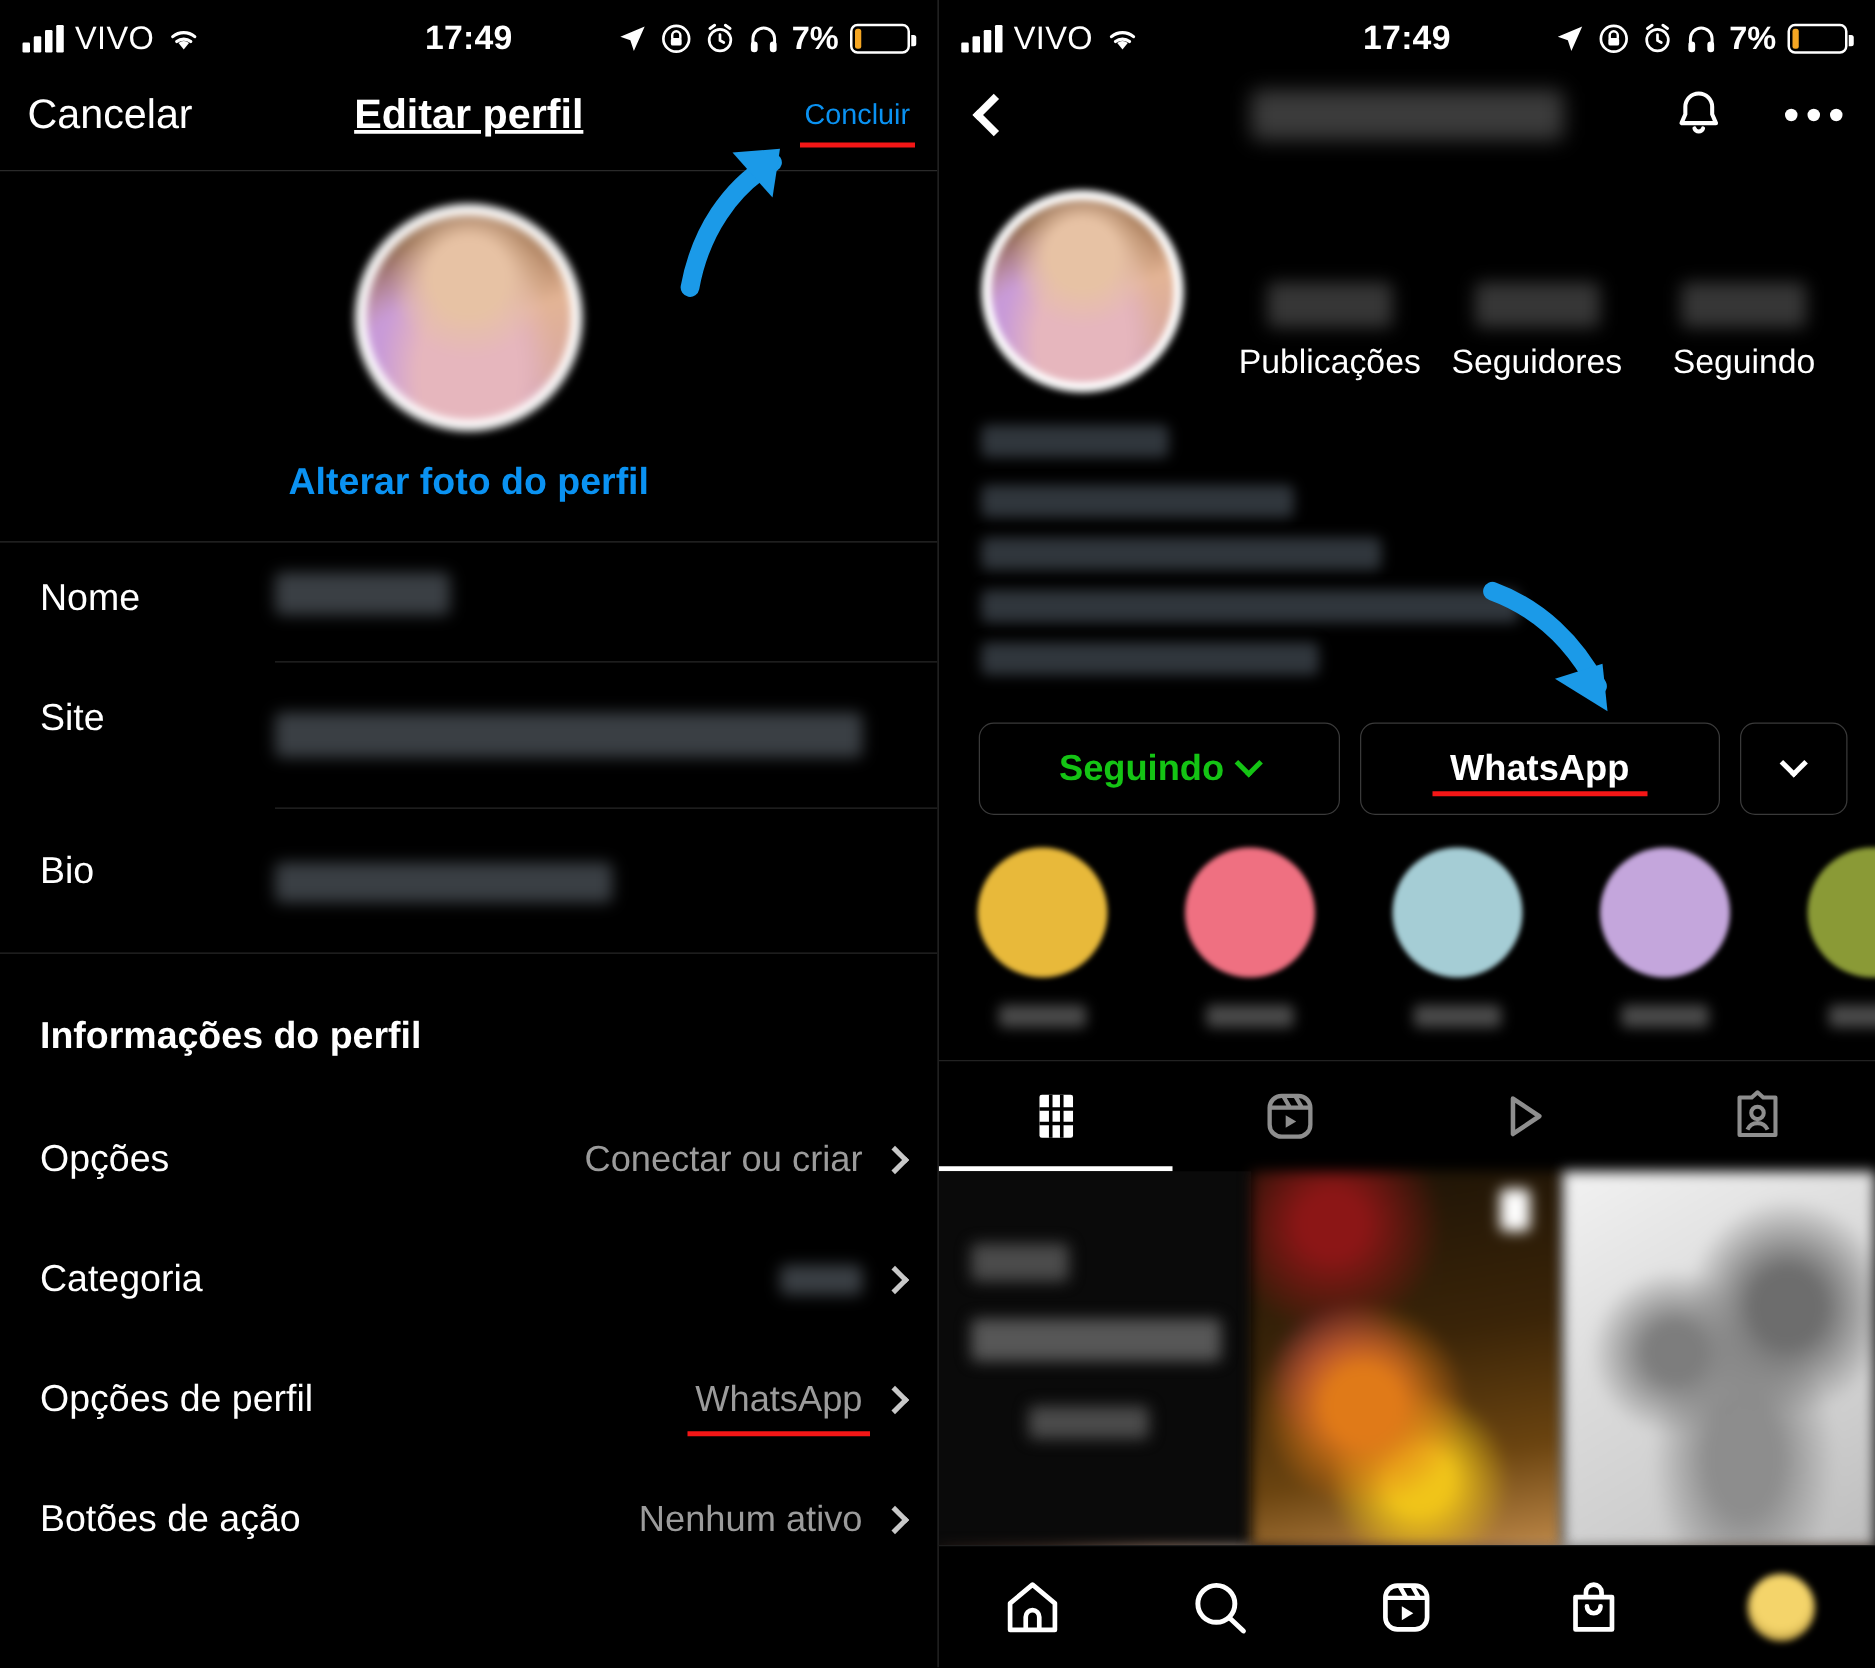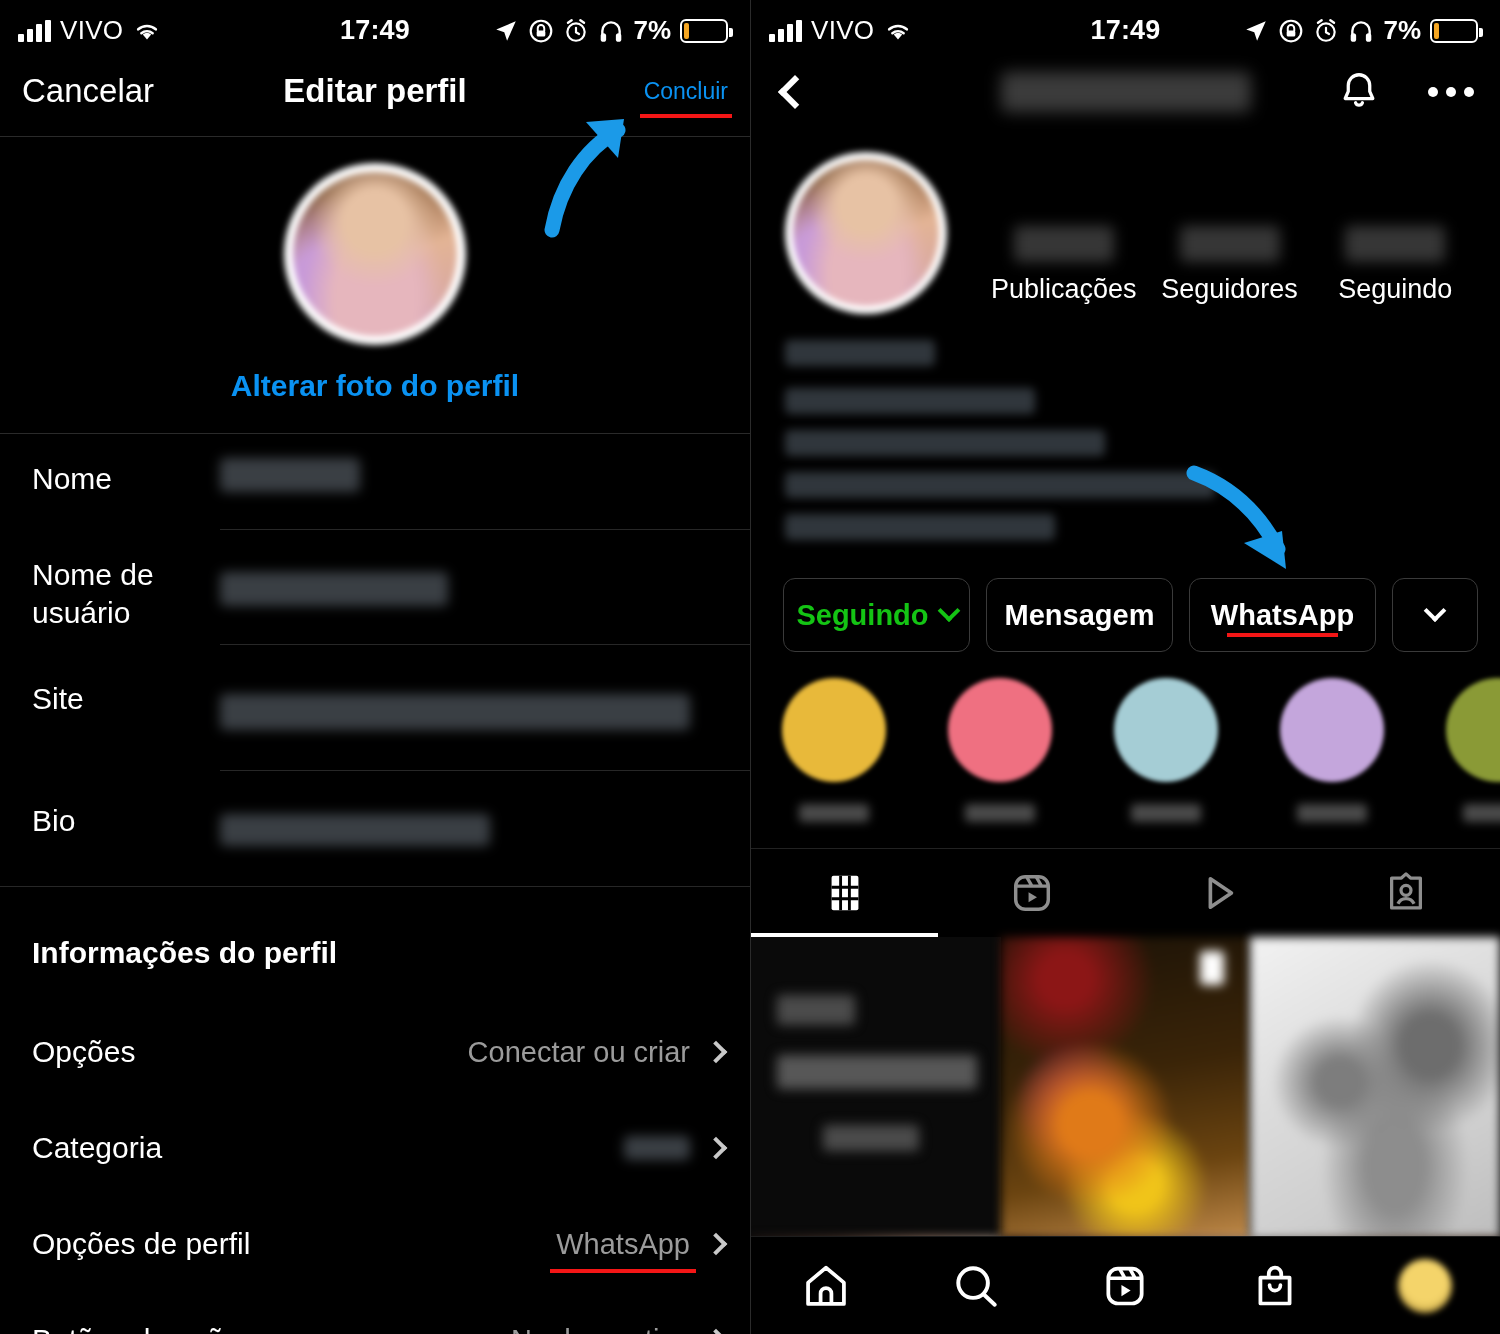--- a/index.html
+++ b/index.html
@@ -42,21 +42,21 @@
   .battery b{ display:block; height:100%; width:12%; background:#f5a623; border-radius:2px; }
 
   
   .navbar{
     height:90px; display:flex; align-items:center; justify-content:space-between;
     padding:0 22px; position:relative;gap:40px;
   }
   .nav-cancel{ font-size:33px; color:#fff; }
   .nav-title{
     position:absolute; left:0; right:0; text-align:center;
-    font-size:33px; font-weight:700; pointer-events:none;
+    font-size:33px; font-weight:700; pointer-events:none;text-decoration:underline;
   }
   .nav-done{ font-size:23px; color:#0a92f2; position:relative; z-index:2; }
   .nav-done .ul{
     position:absolute; left:-4px; right:-4px; bottom:-13px; height:4px; background:#f41616;
   }
   .hr{ height:1px; background:#2a2a2a; }
 
   
   .avatar-block{ padding:26px 0 30px; text-align:center; }
   .avatar-ring{
@@ -267,26 +267,20 @@
     </div>
     <div class="hr"></div>
 
     <div class="fields">
       <div class="field f-name">
         <div class="field-label">Nome</div>
         <div class="field-val-wrap">
           <span class="redact" style="width:140px;height:34px"></span>
         </div>
       </div>
-      <div class="field f-user">
-        <div class="field-label">Nome de usuário</div>
-        <div class="field-val-wrap">
-          <span class="redact" style="width:228px;height:34px"></span>
-        </div>
-      </div>
       <div class="field f-site">
         <div class="field-label">Site</div>
         <div class="field-val-wrap">
           <span class="redact" style="width:470px;height:36px"></span>
         </div>
       </div>
       <div class="field f-bio">
         <div class="field-label">Bio</div>
         <div class="field-val-wrap">
           <span class="redact" style="width:270px;height:32px"></span>
@@ -423,23 +417,20 @@
       <div class="bio-line" style="width:320px;height:26px"></div>
       <div class="bio-line" style="width:430px;height:26px"></div>
       <div class="bio-line" style="width:270px;height:26px"></div>
     </div>
 
     <div class="r-actions">
       <div class="btn following">
         <span>Seguindo</span>
         <span class="chev-down"></span>
       </div>
-      <div class="btn message">
-        <span>Mensagem</span>
-      </div>
       <div class="btn whatsapp">
         <span>WhatsApp</span>
         <span class="ul"></span>
       </div>
       <div class="btn caret">
         <span class="chev-down"></span>
       </div>
     </div>
 
     <div class="highlights">

